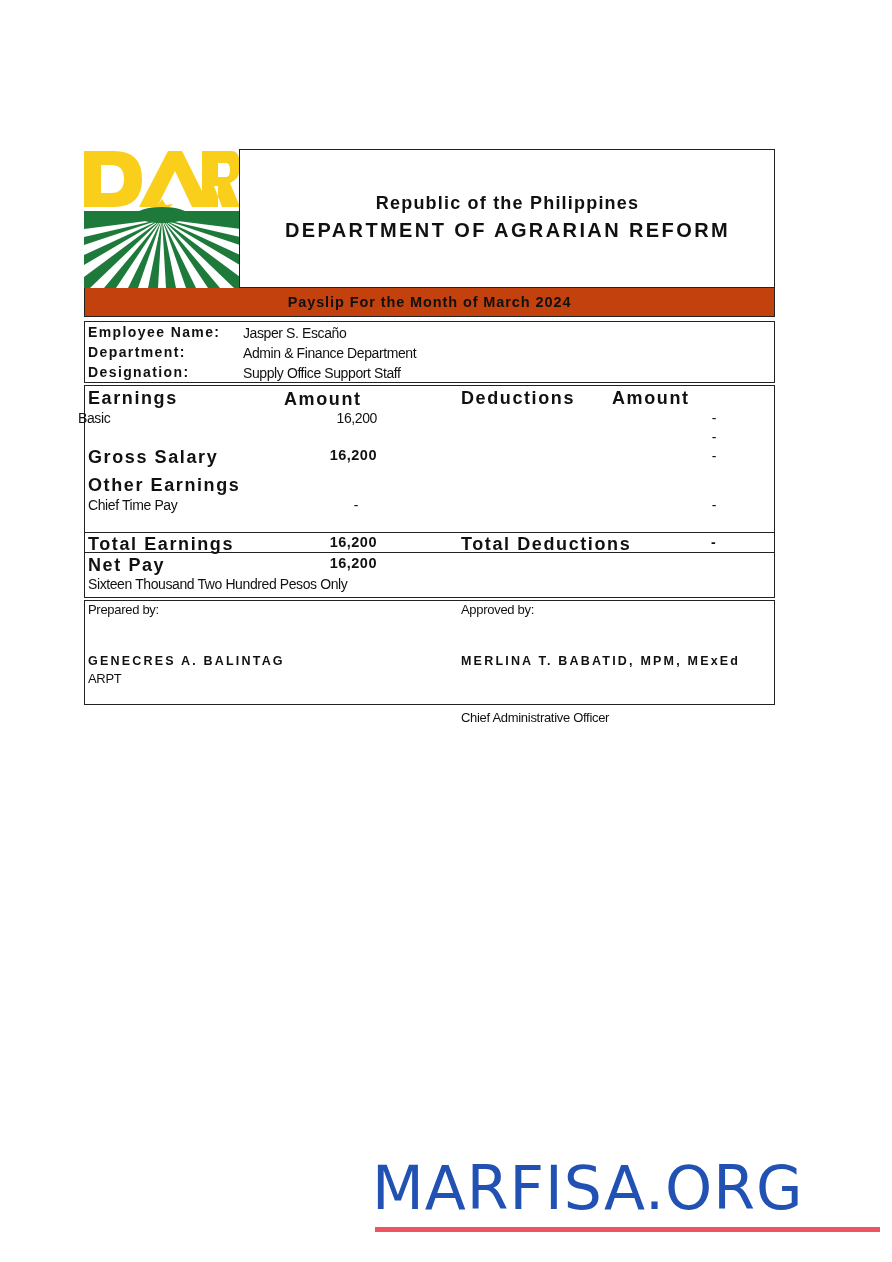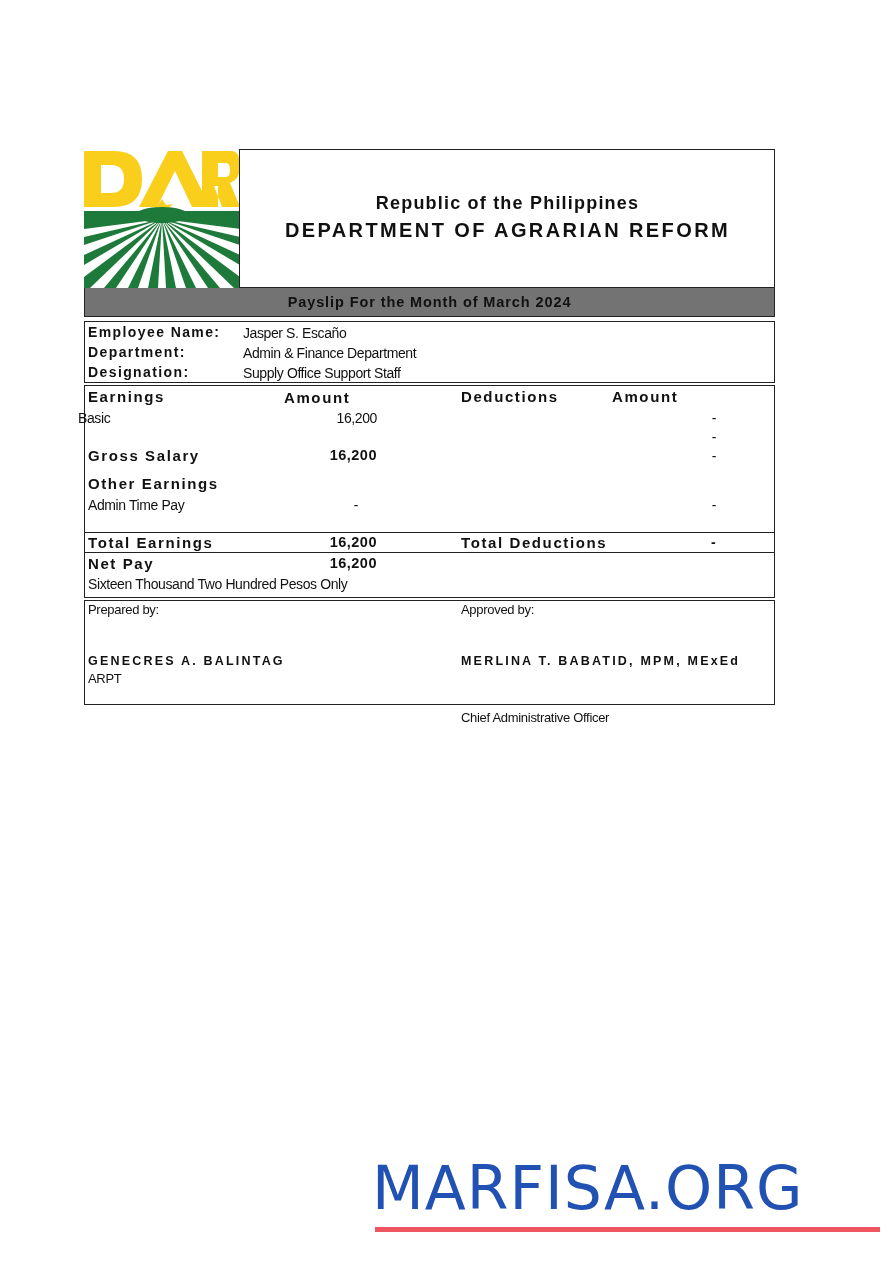--- a/index.html
+++ b/index.html
@@ -8,31 +8,31 @@
     .cond { font-family: "Liberation Sans Narrow", "Liberation Sans", sans-serif; font-weight: bold; letter-spacing: 1.2px; }
     .reg { font-family: "Liberation Sans", sans-serif; font-size: 14px; letter-spacing: -0.4px; }
 
     
     #header-box { left: 84px; top: 149px; width: 691px; height: 139px; border: 1.5px solid #222; box-sizing: border-box; }
     #logo { left: 84px; top: 149px; width: 156px; height: 139px; border-right: 1.5px solid #222; box-sizing: border-box; overflow: hidden; }
     #header-text { left: 240px; top: 149px; width: 535px; height: 139px; text-align: center; }
     #republic { position: absolute; left: 0; right: 0; top: 44px; font-size: 18px; }
     #dept { position: absolute; left: 0; right: 0; top: 70px; font-size: 20px; letter-spacing: 2.4px; }
 
-    #payslip-bar { left: 84px; top: 288px; width: 691px; height: 29px; background: #737373; border: 1.5px solid #222; border-top: none; box-sizing: border-box; }
+    #payslip-bar { left: 84px; top: 288px; width: 691px; height: 29px; background: #c2410c; border: 1.5px solid #222; border-top: none; box-sizing: border-box; }
     #payslip-title { position: absolute; left: 0; right: 0; top: 6px; text-align: center; font-size: 14.5px; letter-spacing: 0.9px; }
 
     
     #info-box { left: 84px; top: 321px; width: 691px; height: 62px; border: 1.5px solid #222; box-sizing: border-box; }
     .info-label { left: 88px; font-size: 14px; letter-spacing: 1.4px; }
     .info-value { left: 243px; text-align: center; }
 
     
     #earn-box { left: 84px; top: 385px; width: 691px; height: 148px; border: 1.5px solid #222; box-sizing: border-box; }
-    .hdr { font-size: 15px; letter-spacing: 1.6px; }
+    .hdr { font-size: 18px; letter-spacing: 1.6px; }
     .num { text-align: right; width: 100px; }
     .num-bold { text-align: right; width: 100px; font-size: 14.5px; letter-spacing: 0.5px; }
     .dash { width: 20px; text-align: center; }
 
     #totals-box { left: 84px; top: 533px; width: 691px; height: 20px; border: 1.5px solid #222; border-top: none; box-sizing: border-box; }
     #net-box { left: 84px; top: 553px; width: 691px; height: 45px; border: 1.5px solid #222; border-top: none; box-sizing: border-box; }
 
     
     #sign-box { left: 84px; top: 600px; width: 691px; height: 105px; border: 1.5px solid #222; box-sizing: border-box; }
     .small { font-size: 13px; letter-spacing: -0.3px; }
@@ -108,21 +108,21 @@
 <div class="abs reg" style="left:78px; top:410px;">Basic</div>
 <div class="abs reg num" style="left:277px; top:410px;">16,200</div>
 <div class="abs reg dash" style="left:704px; top:410px;">-</div>
 <div class="abs reg dash" style="left:704px; top:429px;">-</div>
 
 <div class="abs cond hdr" style="left:88px; top:447px;">Gross Salary</div>
 <div class="abs cond num-bold" style="left:277px; top:447px;">16,200</div>
 <div class="abs reg dash" style="left:704px; top:448px;">-</div>
 
 <div class="abs cond hdr" style="left:88px; top:475px;">Other Earnings</div>
-<div class="abs reg" style="left:88px; top:497px;">Admin Time Pay</div>
+<div class="abs reg" style="left:88px; top:497px;">Chief Time Pay</div>
 <div class="abs reg dash" style="left:346px; top:497px;">-</div>
 <div class="abs reg dash" style="left:704px; top:497px;">-</div>
 
 <div id="totals-box" class="abs"></div>
 <div class="abs cond hdr" style="left:88px; top:534px;">Total Earnings</div>
 <div class="abs cond num-bold" style="left:277px; top:534px;">16,200</div>
 <div class="abs cond hdr" style="left:461px; top:534px;">Total Deductions</div>
 <div class="abs cond dash" style="left:704px; top:534px; font-size:14px;">-</div>
 
 <div id="net-box" class="abs"></div>

